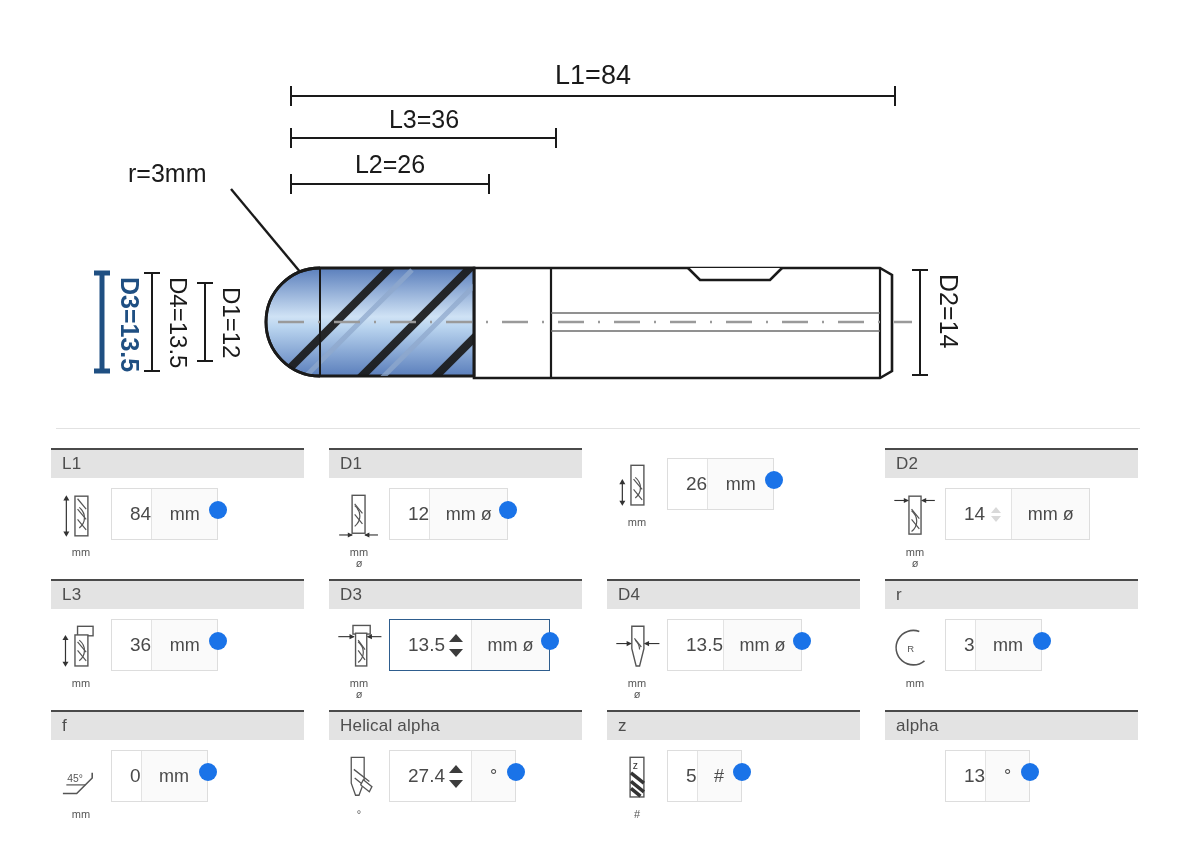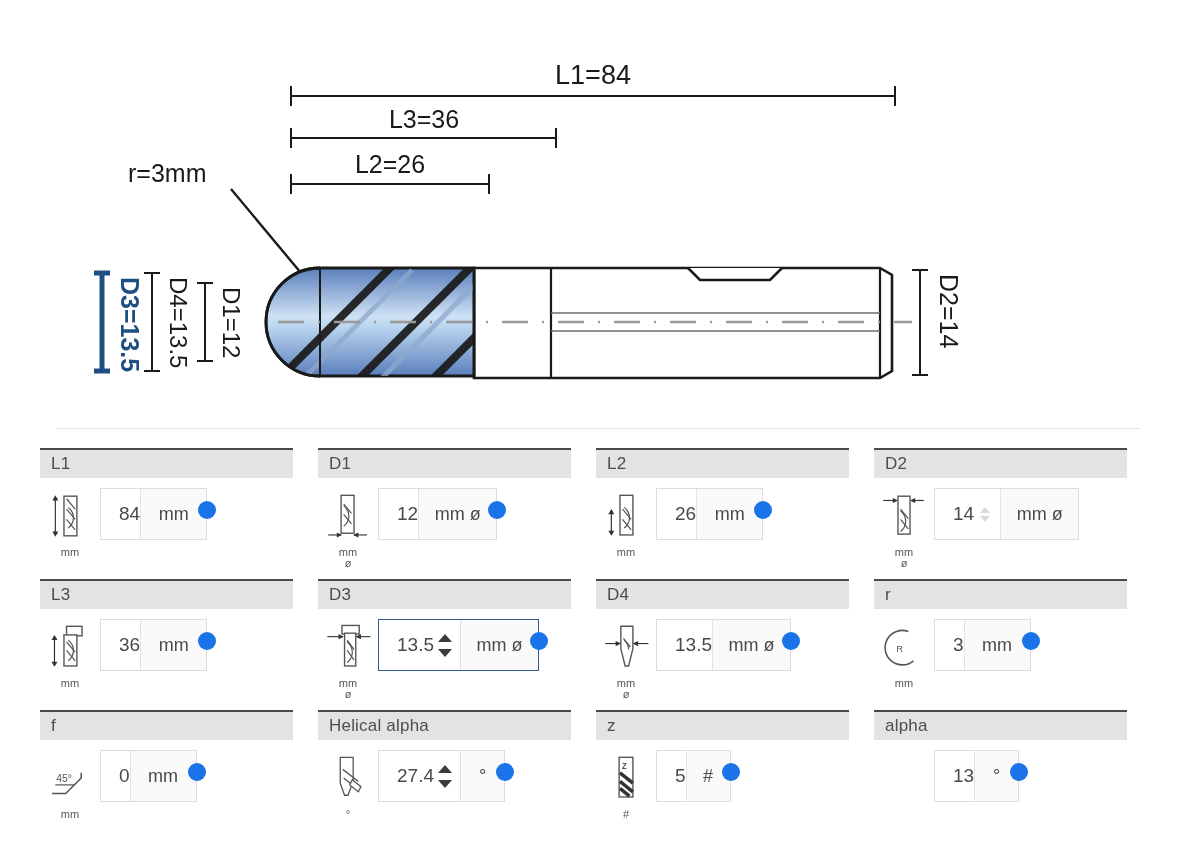--- a/index.html
+++ b/index.html
@@ -16,21 +16,21 @@
   .drawing { position: absolute; left: 0; top: 0; width: 1196px; height: 420px; }
 
   
   .divider {
     position: absolute; left: 56px; top: 428px;
     width: 1084px; height: 1px; background: #e2e2e2;
   }
 
   
   .grid {
-    position: absolute; left: 40px; top: 448px;
+    position: absolute; left: 51px; top: 448px;
     width: 1088px;
     display: grid;
     grid-template-columns: repeat(4, 253px);
     grid-auto-rows: 131px;
     column-gap: 25px;
     row-gap: 0px;
   }
   .panel { position: relative; width: 253px; height: 131px; }
   .panel-head {
     height: 30px; background: #e3e3e3;
@@ -284,23 +284,20 @@
             </div>
             <div class="slider-wrap">
               <div class="track"></div>
               <div class="fill" style="width: 86%;"></div>
               <div class="thumb" style="left: 86%;"></div>
             </div>
           </div>
         </div>
       </div>
       <div class="panel">
-        <div class="panel-head">
-          <span class="panel-title">L2</span>
-        </div>
         <div class="panel-body">
           <div class="icon-col">
             <svg class="tool-icon" viewBox="0 0 58 56">
               <use href="#ic-endmill-flute-length-icon"></use>
             </svg>
             <div class="icon-unit"><span>mm</span></div>
           </div>
           <div class="ctrl-col">
             <div class="field">
               <div class="value-box">

